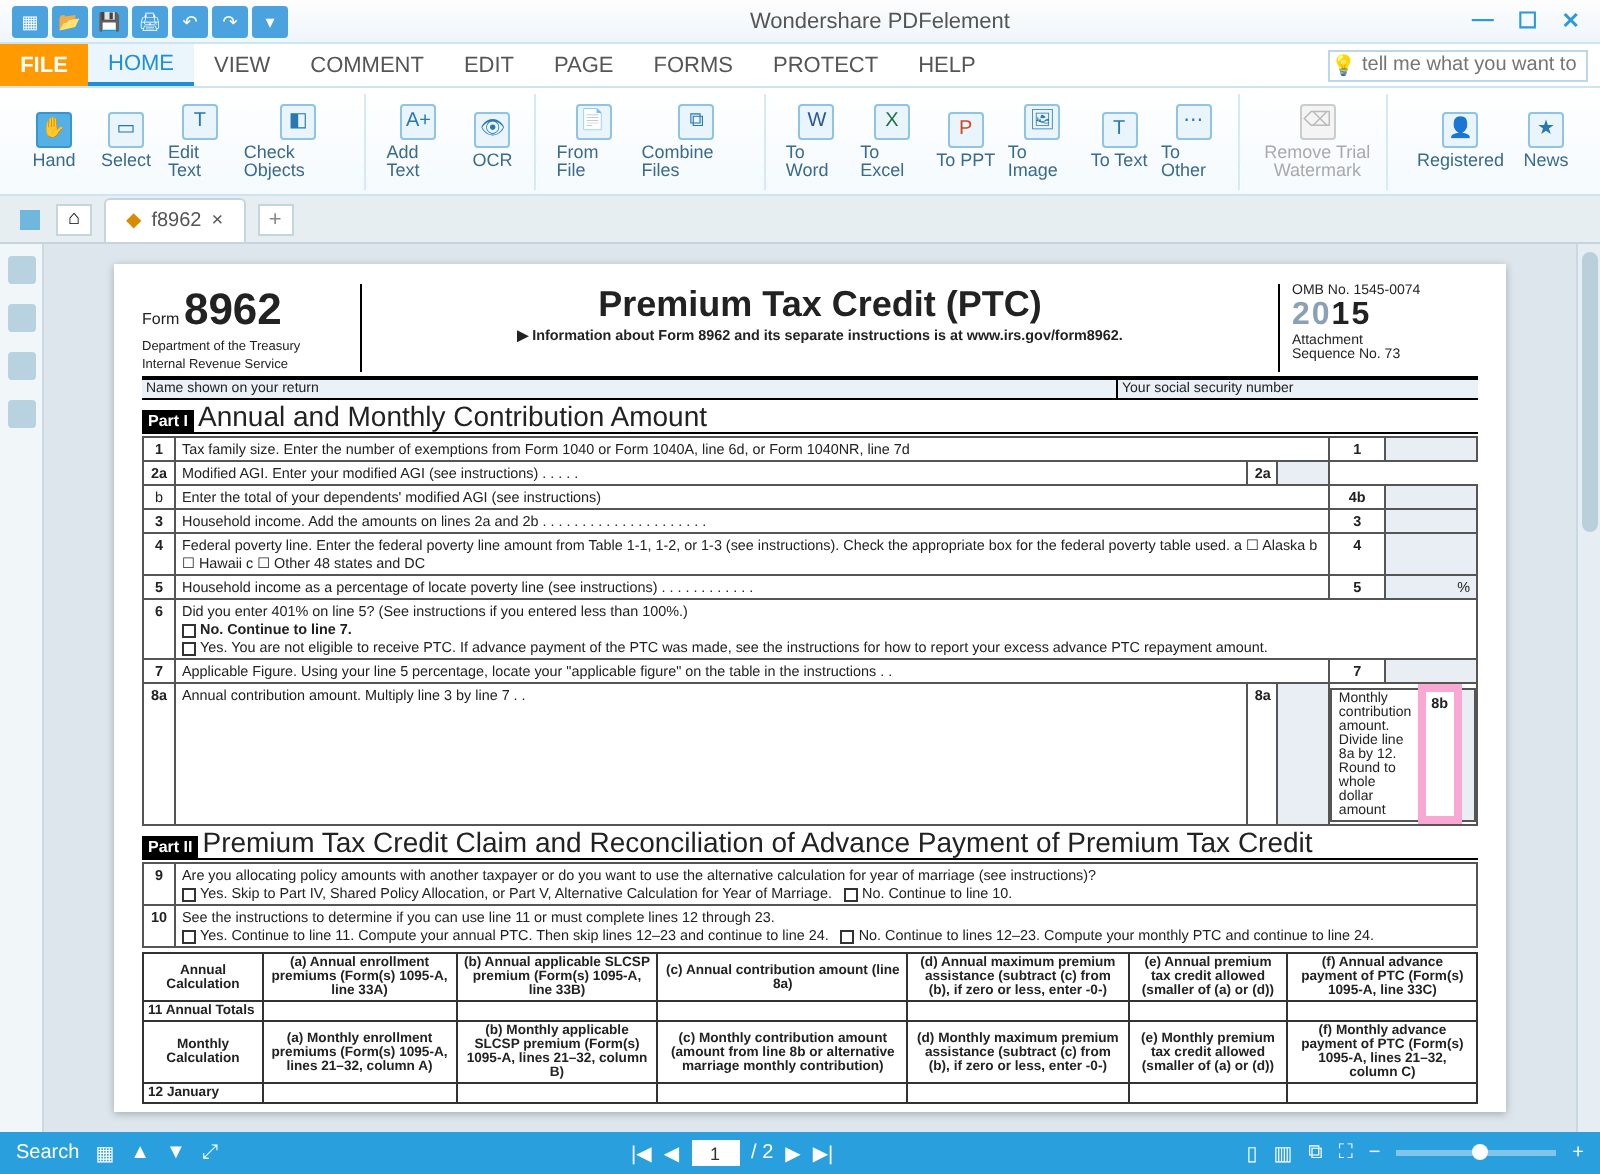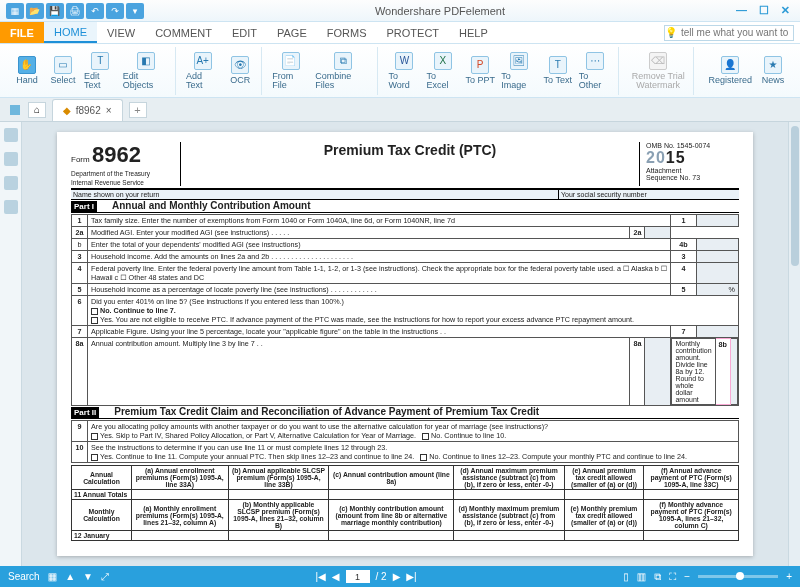--- a/index.html
+++ b/index.html
@@ -35,34 +35,34 @@
 .canvas { flex:1; overflow:auto; display:flex; justify-content:center; padding:10px 0;}
 .scroll { width:12px; background:#e6eef3; border-left:1px solid #cad9e1;}
 .scroll .thumb { width:8px; margin:4px auto; height:140px; background:#b9cfdc; border-radius:4px;}
 .page { width:696px; background:#fff; box-shadow:0 1px 4px rgba(0,0,0,.25); padding:10px 14px; font-size:8.2px; color:#222;}
 .page .hdr { display:flex; border-bottom:2px solid #000; padding-bottom:2px;}
 .page .hdr .formno { width:110px; border-right:1px solid #000; }
 .page .hdr .formno .fn { font-size:8px; }
 .page .hdr .formno .num { font-size:22px; font-weight:bold; }
 .page .hdr .formno .dept { font-size:6.5px; line-height:1.1; margin-top:2px;}
 .page .hdr .mid { flex:1; text-align:center; padding:0 6px;}
-.page .hdr .mid .t1 { font-size:14px; font-weight:bold;}
+.page .hdr .mid .t1 { font-size:18px; font-weight:bold;}
 .page .hdr .mid .t2 { font-size:7.5px; font-weight:bold; margin-top:2px;}
 .page .hdr .mid .t3 { font-size:7.2px; font-weight:bold;}
 .page .hdr .right { width:100px; border-left:1px solid #000; padding-left:6px; font-size:7px;}
 .page .hdr .right .yr { font-size:16px; font-weight:bold; letter-spacing:1px;}
 .page .hdr .right .yr .d { color:#8aa0b3;}
 .page .namerow { display:flex; border-bottom:1px solid #000; font-size:7px;}
 .page .namerow > div { padding:1px 2px;}
 .page .namerow .l { flex:1; border-right:1px solid #000; background:#eaf2f8;}
 .page .namerow .r { width:180px; background:#eaf2f8;}
 .page .note { background:#eaf2f8; padding:3px 4px; font-size:7.2px; border-bottom:2px solid #000; margin:2px 0;}
 .page .parthead { background:#000; color:#fff; font-weight:bold; padding:1px 3px; display:inline-block; font-size:8px;}
 .page .partline { border-bottom:1.5px solid #000; margin-bottom:1px;}
-.page .partline .ptitle { font-weight:bold; font-size:10px; margin-left:15px;}
+.page .partline .ptitle { font-weight:normal; font-size:14px; margin-left:2px;}
 .page table.lines { width:100%; border-collapse:collapse; font-size:7.2px;}
 .page table.lines td { border:1px solid #555; padding:1px 3px; vertical-align:top;}
 .page table.lines td.no { width:16px; text-align:center; font-weight:bold; background:#fff;}
 .page table.lines td.box { width:26px; background:#e8eef3;}
 .page table.lines td.numcol { width:14px; text-align:center; font-weight:bold;}
 .page .chk { display:inline-block; width:7px;height:7px; border:1px solid #333; vertical-align:middle; margin-right:2px;}
 .page table.grid { width:100%; border-collapse:collapse; font-size:6.8px; margin-top:2px;}
 .page table.grid td,.page table.grid th { border:1px solid #333; padding:1px 2px; text-align:center;}
 .page table.grid th { font-weight:bold; background:#fff;}
 .page table.grid .rowh { font-weight:bold; width:60px;}
@@ -120,21 +120,21 @@
     <div class="btn">
         <div class="ic">▭</div>
         <span>Select</span>
       </div>
     <div class="btn">
         <div class="ic">T</div>
         <span>Edit Text</span>
       </div>
     <div class="btn">
         <div class="ic">◧</div>
-        <span>Edit Objects</span>
+        <span>Check Objects</span>
       </div>
   </div>
   <div class="grp">
     <div class="btn">
         <div class="ic">A+</div>
         <span>Add Text</span>
       </div>
     <div class="btn">
         <div class="ic">👁</div>
         <span>OCR</span>
@@ -217,20 +217,21 @@
     <div class="page">
       <div class="hdr">
         <div class="formno">
           <span class="fn">Form</span>
           <span class="num">8962</span>
           <div class="dept">Department of the Treasury</div>
           <div class="dept">Internal Revenue Service</div>
         </div>
         <div class="mid">
           <div class="t1">Premium Tax Credit (PTC)</div>
+          <div class="t3">▶ Information about Form 8962 and its separate instructions is at www.irs.gov/form8962.</div>
         </div>
         <div class="right">
           <div>OMB No. 1545-0074</div>
           <div class="yr"><span class="d">20</span><span>15</span></div>
           <div>Attachment</div>
           <div>Sequence No. 73</div>
         </div>
       </div>
       <div class="namerow">
         <div class="l">Name shown on your return</div>
@@ -298,21 +299,21 @@
         <tr>
               <td class="no">8a</td>
               <td>Annual contribution amount. Multiply line 3 by line 7  .  .</td>
               <td class="numcol">8a</td>
               <td class="box"></td>
             <td colspan="2" style="padding:0">
                 <table style="width:100%;border-collapse:collapse">
                   <tbody>
                     <tr>
                       <td style="border:1px solid #555;padding:1px 3px;font-size:7px">Monthly contribution amount. Divide line 8a by 12. Round to whole dollar amount</td>
-                      <td class="numcol" style="border:1px solid #f9a8d4;width:14px;text-align:left;font-weight:bold">8b</td>
+                      <td class="numcol" style="border:4px solid #f9a8d4;width:14px;text-align:left;font-weight:bold">8b</td>
                       <td class="box" style="border:1px solid #555;width:26px;background:#e8eef3"></td>
                     </tr>
                   </tbody>
                 </table>
               </td>
             </tr>
       </tbody>
         </table>
 
       <div class="partline"><span class="parthead">Part II</span><span class="ptitle">Premium Tax Credit Claim and Reconciliation of Advance Payment of Premium Tax Credit</span></div>

